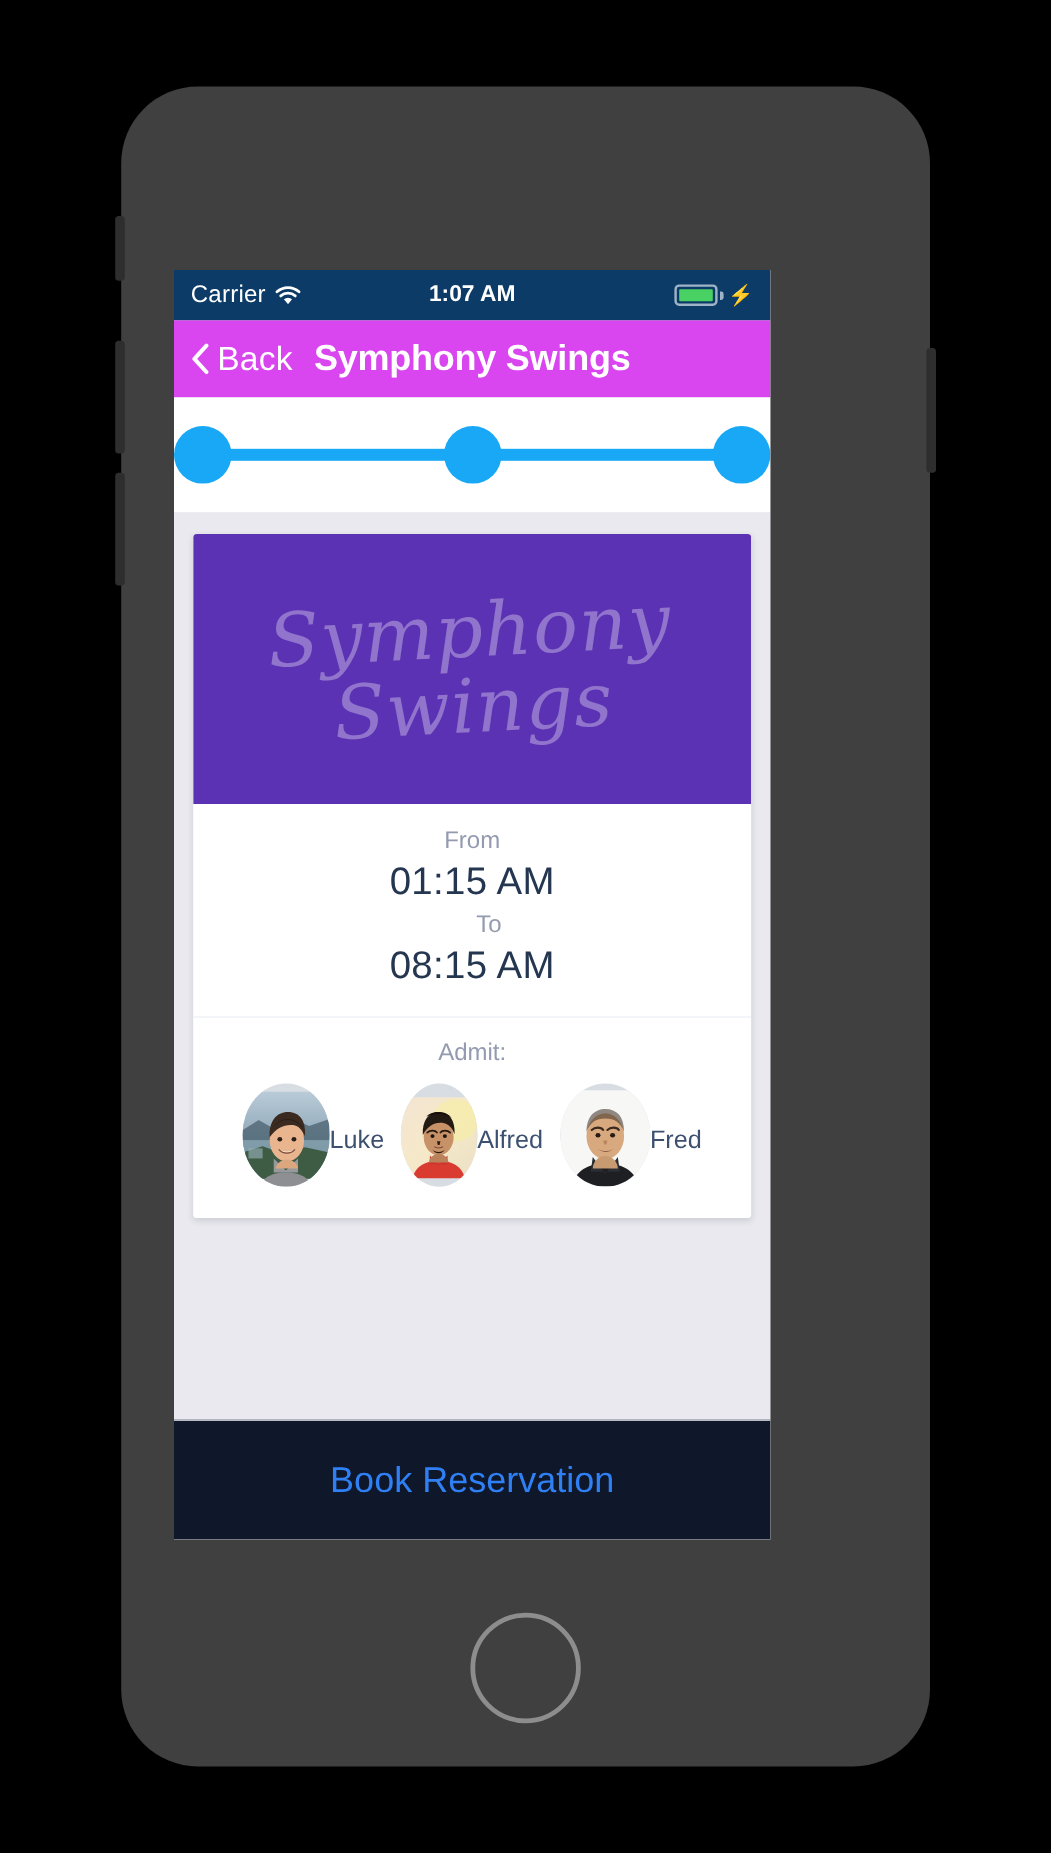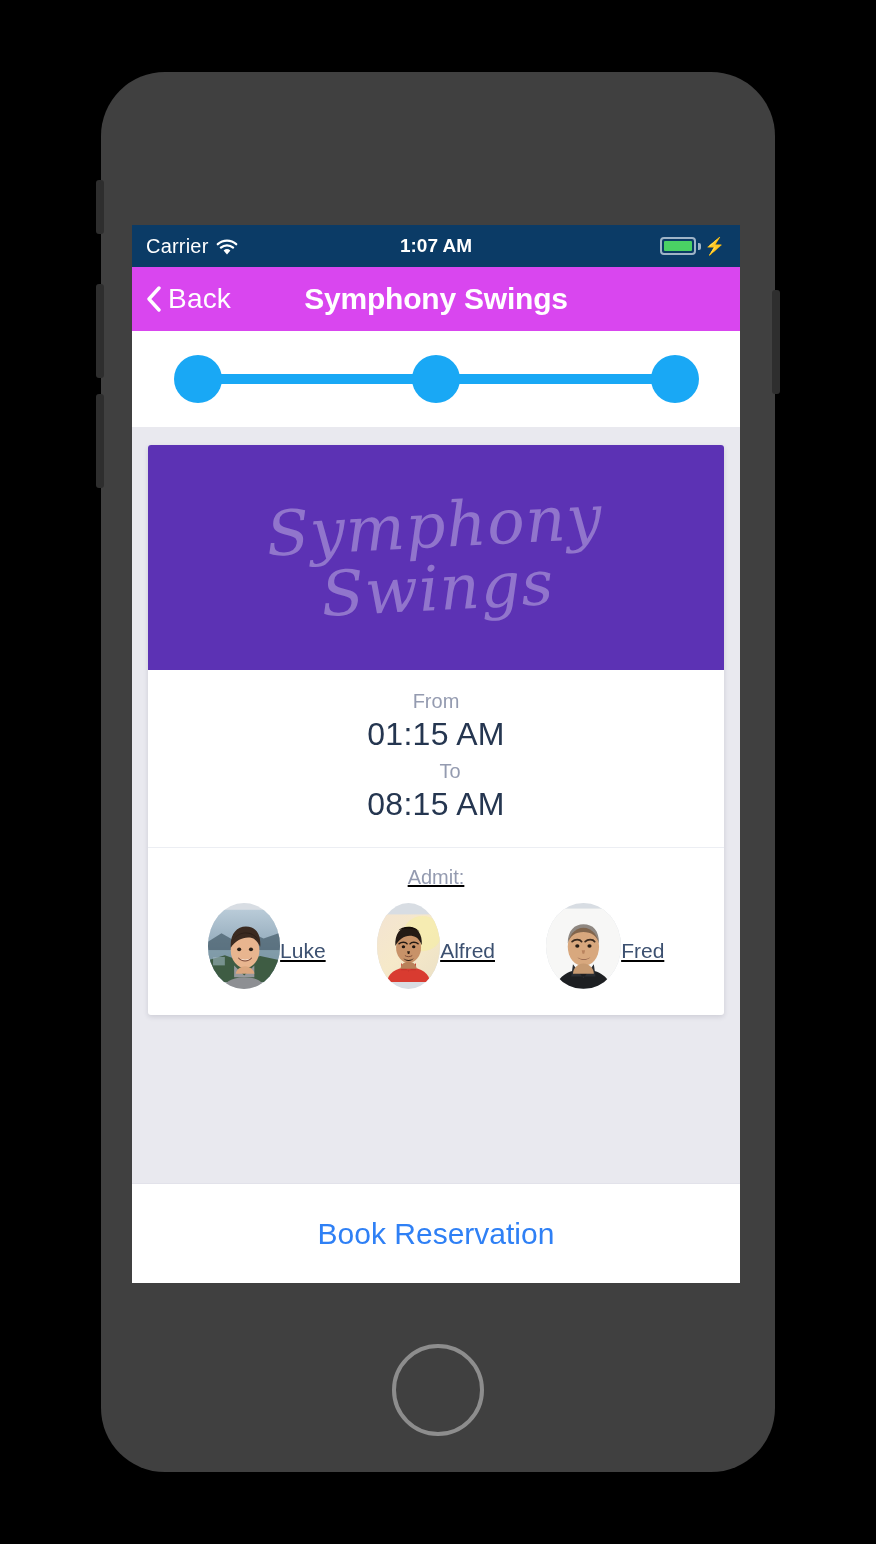--- a/index.html
+++ b/index.html
@@ -47,23 +47,23 @@
     width: 92px;
     height: 92px;
     border: 4px solid #8d8d8d;
     border-radius: 50%;
     background: transparent;
   }
 
   
   #screen {
     position: absolute;
-    left: 31px;
+    left: 44px;
     top: 153px;
-    width: 608px;
+    width: 497px;
     height: 1058px;
     background: #e9e9ef;
     overflow: hidden;
   }
 
   
   #status-bar {
     height: 42px;
     background: #0b3b66;
     display: flex;
@@ -221,21 +221,20 @@
     font-size: 32px;
     color: #253650;
     letter-spacing: 0.3px;
   }
   #to-label { margin-top: 7px; padding-left: 28px; }
 
   
   #admit-section {
     padding: 18px 0 26px 0;
     text-align: center;
-    text-decoration: underline;
   }
   #admit-label {
     font-size: 20px;
     color: #949bb0;
     margin-bottom: 14px;
   }
   #guest-list {
     display: flex;
     justify-content: space-around;
     align-items: flex-start;
@@ -258,21 +257,21 @@
   .avatar svg { display: block; width: 100%; height: 100%; }
   .guest-name {
     margin-top: 9px;
     font-size: 21px;
     color: #3c5070;
   }
 
   
   #footer-bar {
     height: 100px;
-    background: #ffffff;
+    background: #0f172a;
     border-top: 1px solid #e2e2ea;
     display: flex;
     align-items: center;
     justify-content: center;
   }
   #book-reservation-button {
     font-size: 30px;
     color: #2f80f5;
     background: none;
     border: none;

